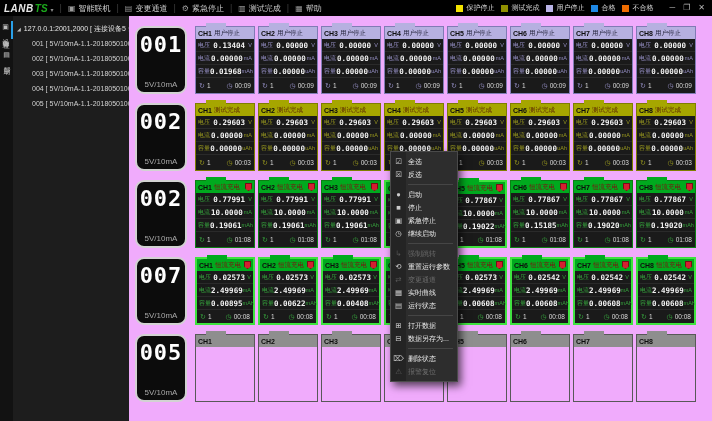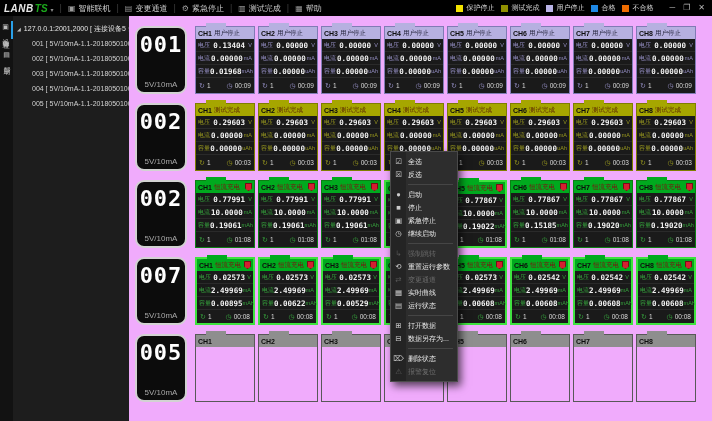--- a/index.html
+++ b/index.html
@@ -966,21 +966,21 @@
               <span class="vval">0.02573</span>
               <span class="vunit">V</span>
             </div>
             <div class="vrow">
               <span class="vlabel">电流</span>
               <span class="vval">2.49969</span>
               <span class="vunit">mA</span>
             </div>
             <div class="vrow">
               <span class="vlabel">容量</span>
-              <span class="vval">0.00529</span>
+              <span class="vval">0.00408</span>
               <span class="vunit">mAh</span>
             </div>
             <div class="chfoot">
               <span class="f-ic">↻</span>
               <span>1</span>
               <span class="spacer"></span>
               <span class="f-ic">◷</span>
               <span>00:08</span>
             </div>
           </div>

